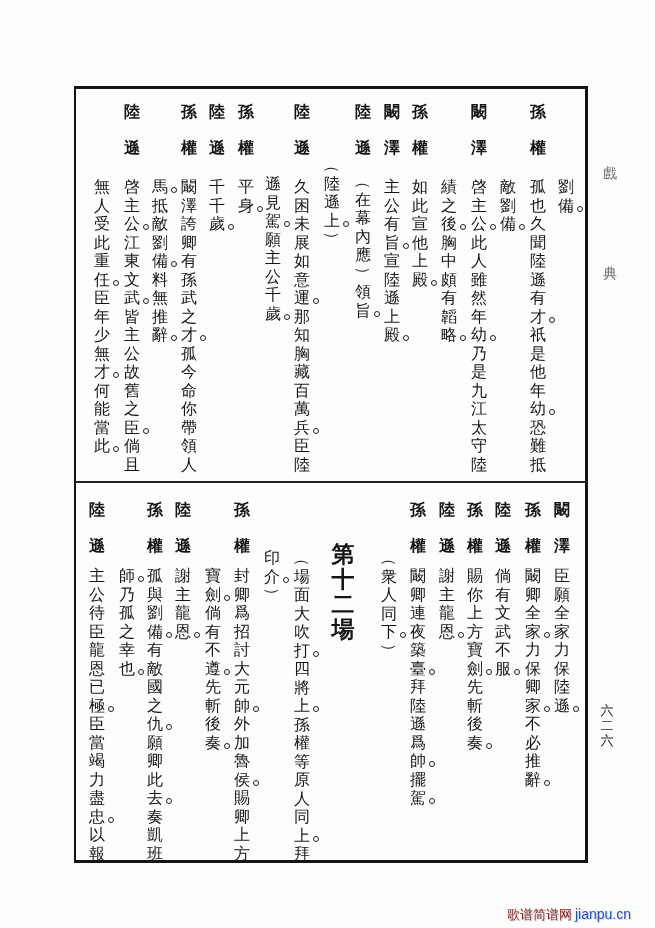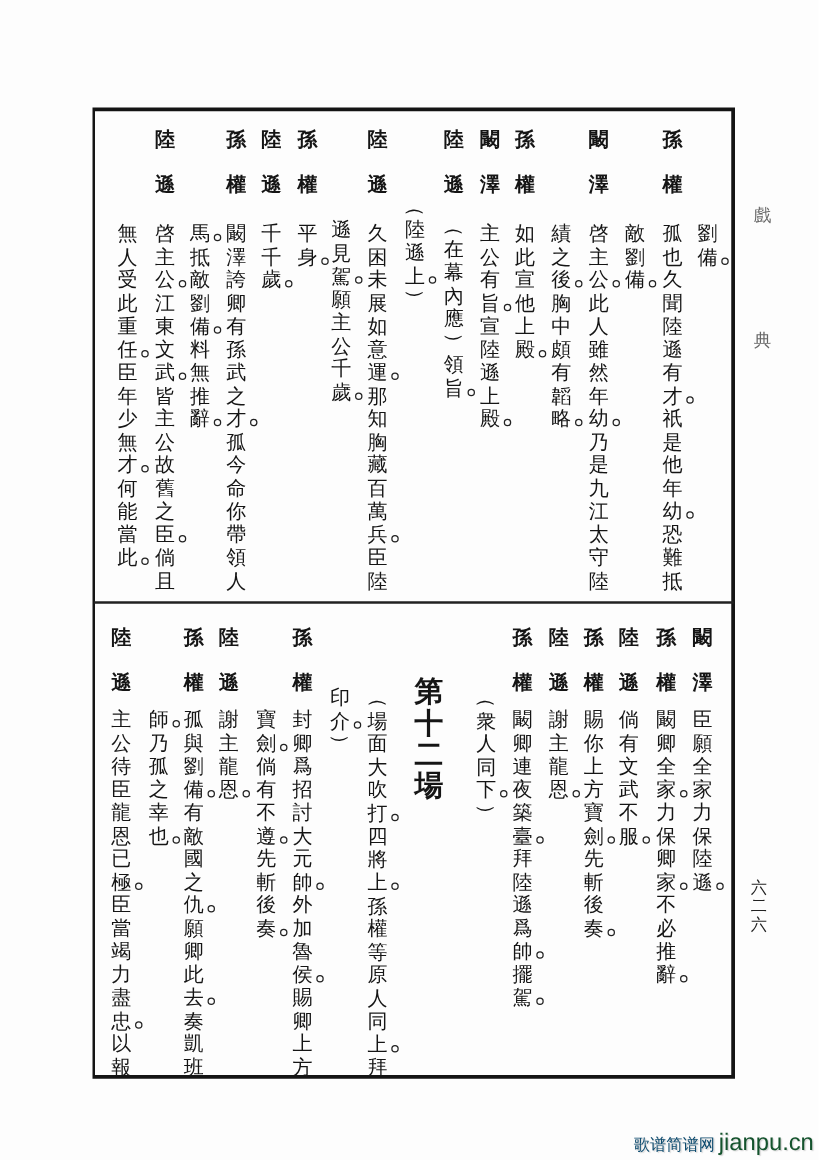--- a/index.html
+++ b/index.html
@@ -53,22 +53,22 @@
       width: 26px; height: 25px; line-height: 25px;
       font-size: 23px; font-weight: bold;
     }
     .margin-mark .ch { font-size: 14px; color: #666; width: 16px; height: 16px; line-height: 16px; }
     .pageno .ch { font-size: 13px; width: 15px; height: 15px; line-height: 15px; color: #222; }
     .watermark {
       position: absolute; left: 507px; top: 904px;
       white-space: nowrap;
       text-shadow: 1px 1px 1px rgba(0,0,0,0.18);
     }
-    .wm-label { font-family: "DejaVu Sans", sans-serif; font-size: 13px; color: #0c4a6e; }
-    .wm-site { font-family: "Liberation Sans", sans-serif; font-size: 19px; color: #14532d; margin-left: 3px; margin-top: 12px; }
+    .wm-label { font-family: "DejaVu Sans", sans-serif; font-size: 13px; color: #7f1d1d; }
+    .wm-site { font-family: "Liberation Sans", sans-serif; font-size: 14px; color: #1d4ed8; margin-left: 3px; margin-top: 12px; }
   </style>
 </head>
 <body>
 
 <div id="page">
 
   <div class="frame"></div>
   <div class="divider"></div>
 
   <div class="col margin-mark" style="left:601px">

